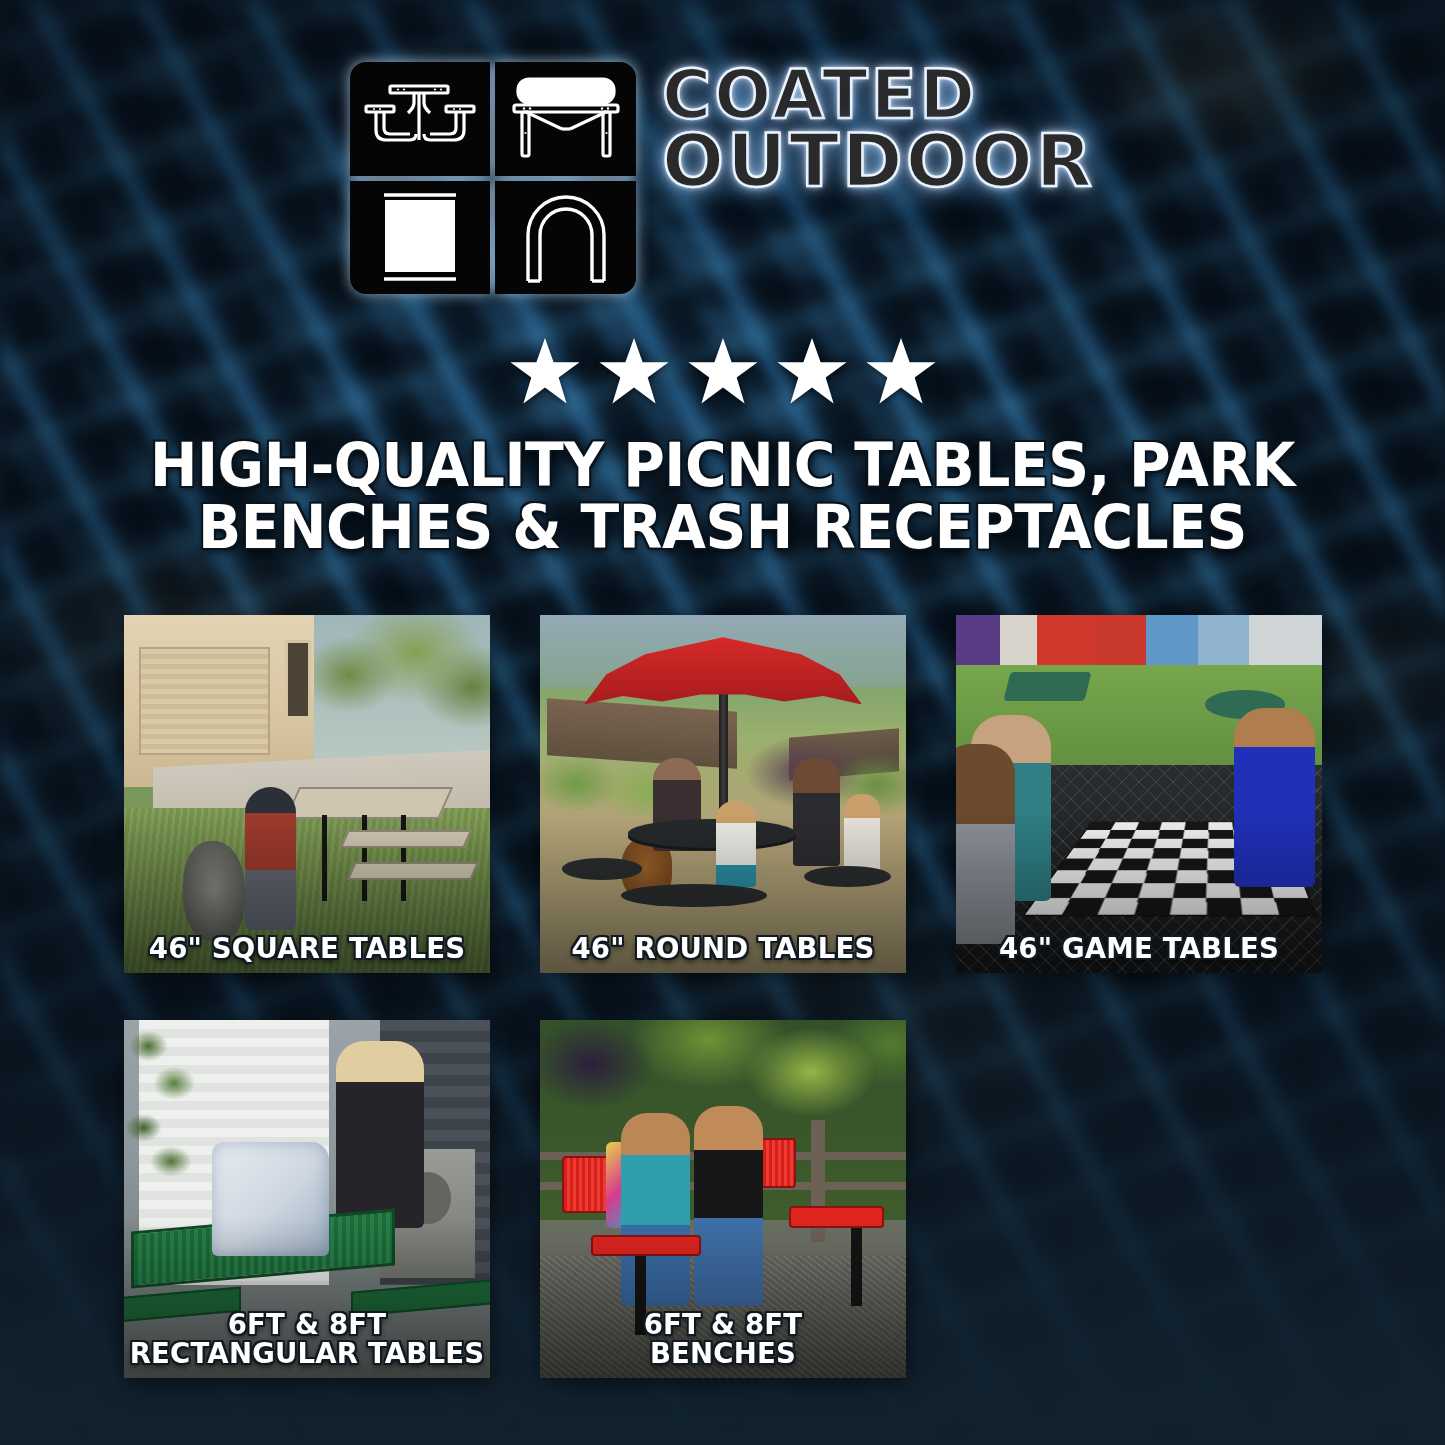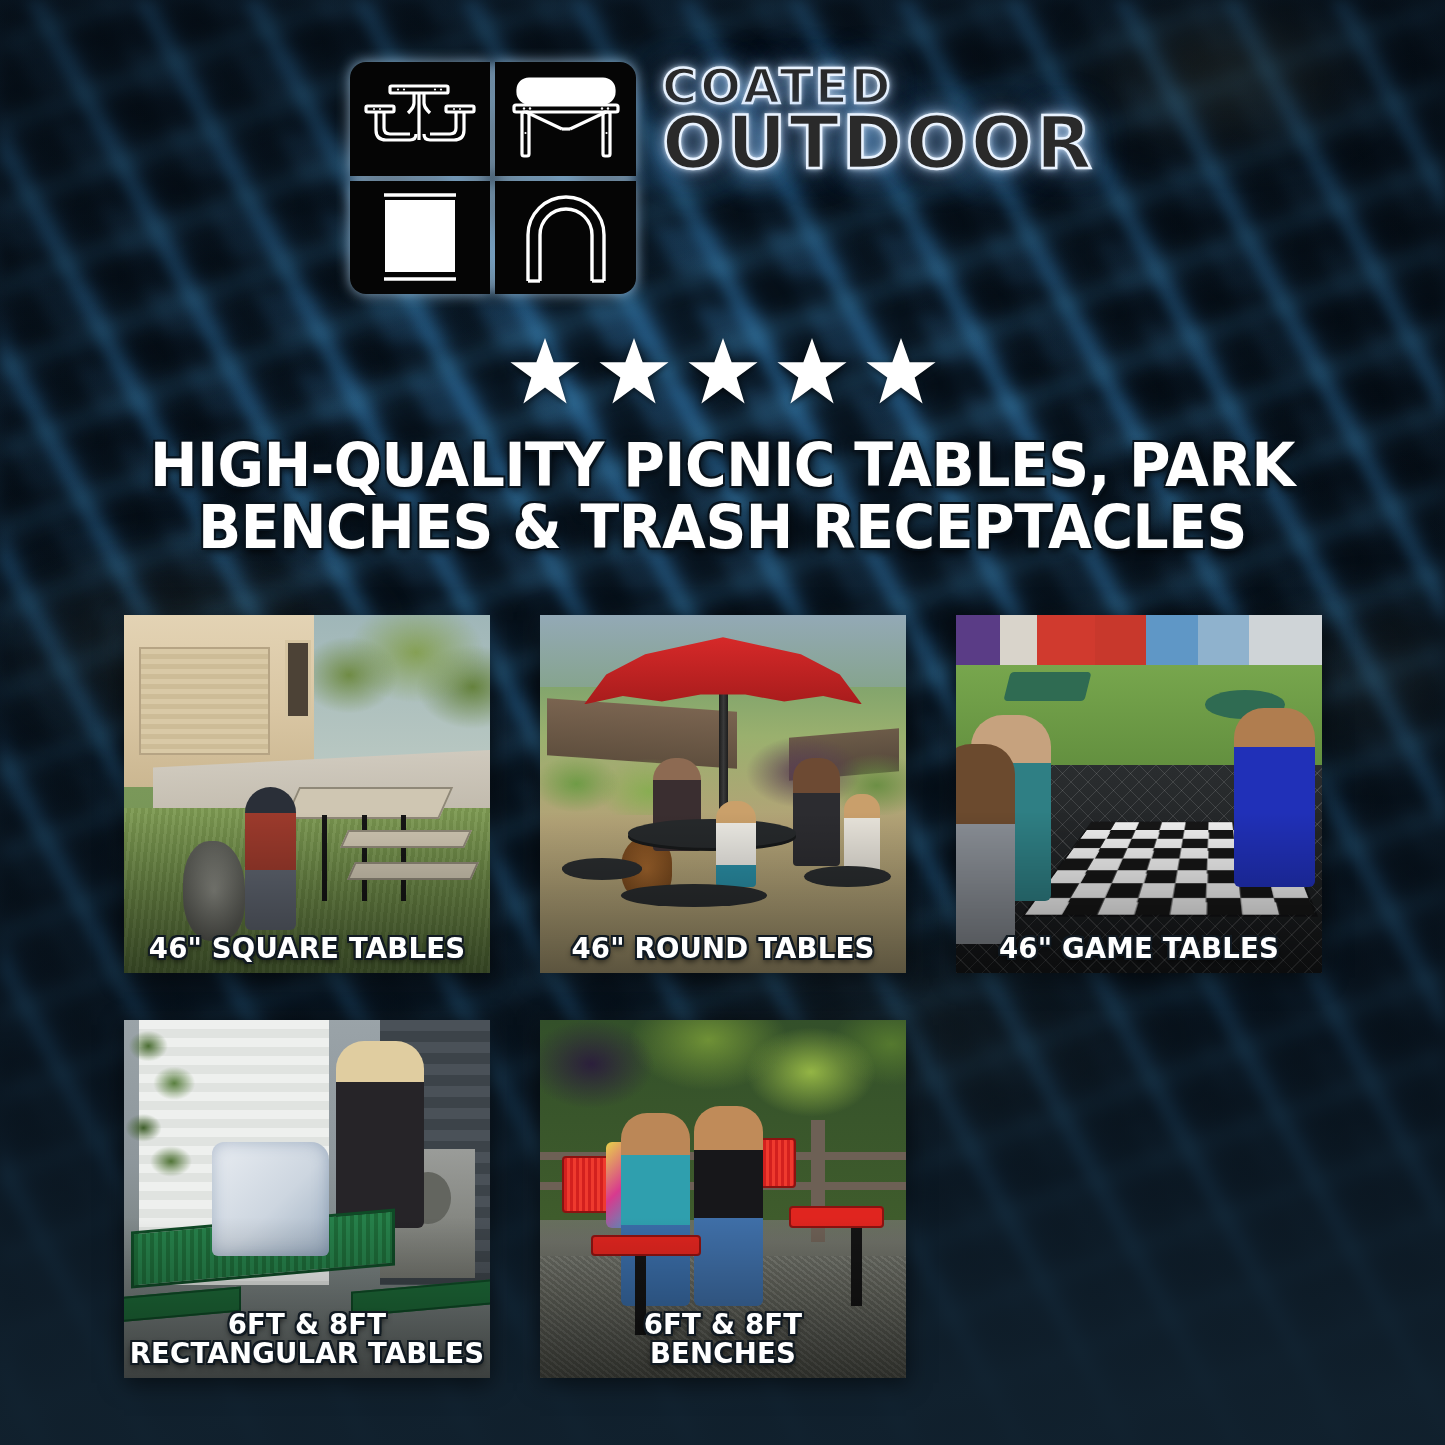--- a/index.html
+++ b/index.html
@@ -112,21 +112,21 @@
 
   .logo-words{
     padding-top:2px;
     display:flex; flex-direction:column;
     align-items:flex-start;
     line-height:.94;
   }
   .logo-word{
     font-family:"DejaVu Sans", sans-serif;
     font-weight:700;
-    font-size:48px;
+    font-size:67px;
     letter-spacing:3px;
     color:#2a2a2a;
     -webkit-text-stroke:2.5px #e9f3ff;
     text-shadow:
       0 0 5px rgba(235,246,255,.95),
       0 0 13px rgba(190,220,255,.80),
       0 0 26px rgba(140,185,240,.55),
       0 0 44px rgba(90,140,200,.35);
     white-space:nowrap;
   }

